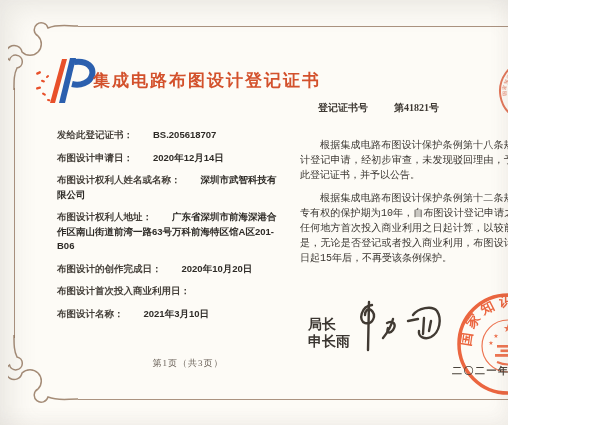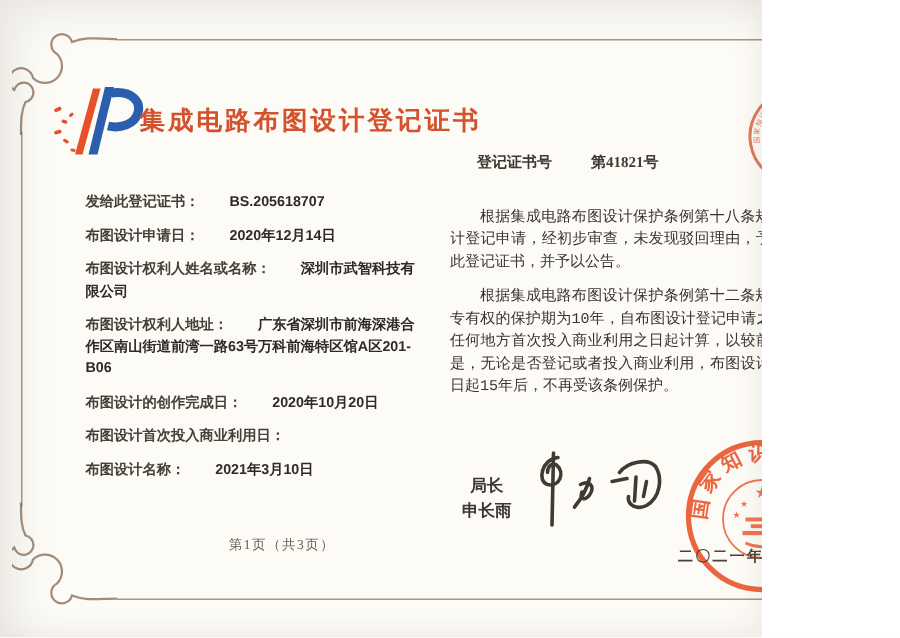--- a/index.html
+++ b/index.html
@@ -39,21 +39,21 @@
   .field{margin:0 0 8px 0;font-size:9.5px;line-height:13.5px;text-align:left;}
   .field .lbl{font-weight:700;color:#45403a;}
   .field .val{font-family:"Liberation Sans","DejaVu Sans",sans-serif;font-weight:700;color:#2e2b27;padding-left:20px;}
   
   .paras{position:absolute;left:300px;top:138px;width:275px;}
   .paras p{
     margin:0 0 7px 0;text-indent:2em;font-size:10px;line-height:15.2px;
     text-align:justify;color:#38342f;font-family:Liberation Mono, monospace;
   }
   
-  .officer{position:absolute;left:308px;top:316px;font-size:11px;font-weight:700;color:#3b3631;line-height:17px;text-align:center;}
+  .officer{position:absolute;left:308px;top:316px;font-size:14px;font-weight:700;color:#3b3631;line-height:17px;}
   .autograph{position:absolute;left:352px;top:298px;z-index:3;}
   .seal{position:absolute;left:449px;top:288px;z-index:2;opacity:.92;}
   .seal-date{
     position:absolute;left:452px;top:364px;width:100px;z-index:4;
     font-size:10px;font-weight:700;letter-spacing:1.5px;color:#4a433b;white-space:nowrap;
   }
   .corner-seal{position:absolute;left:496px;top:56px;z-index:2;transform:rotate(-10deg);opacity:.9;}
   
   .footer{
     position:absolute;left:118px;top:357px;width:140px;text-align:center;

